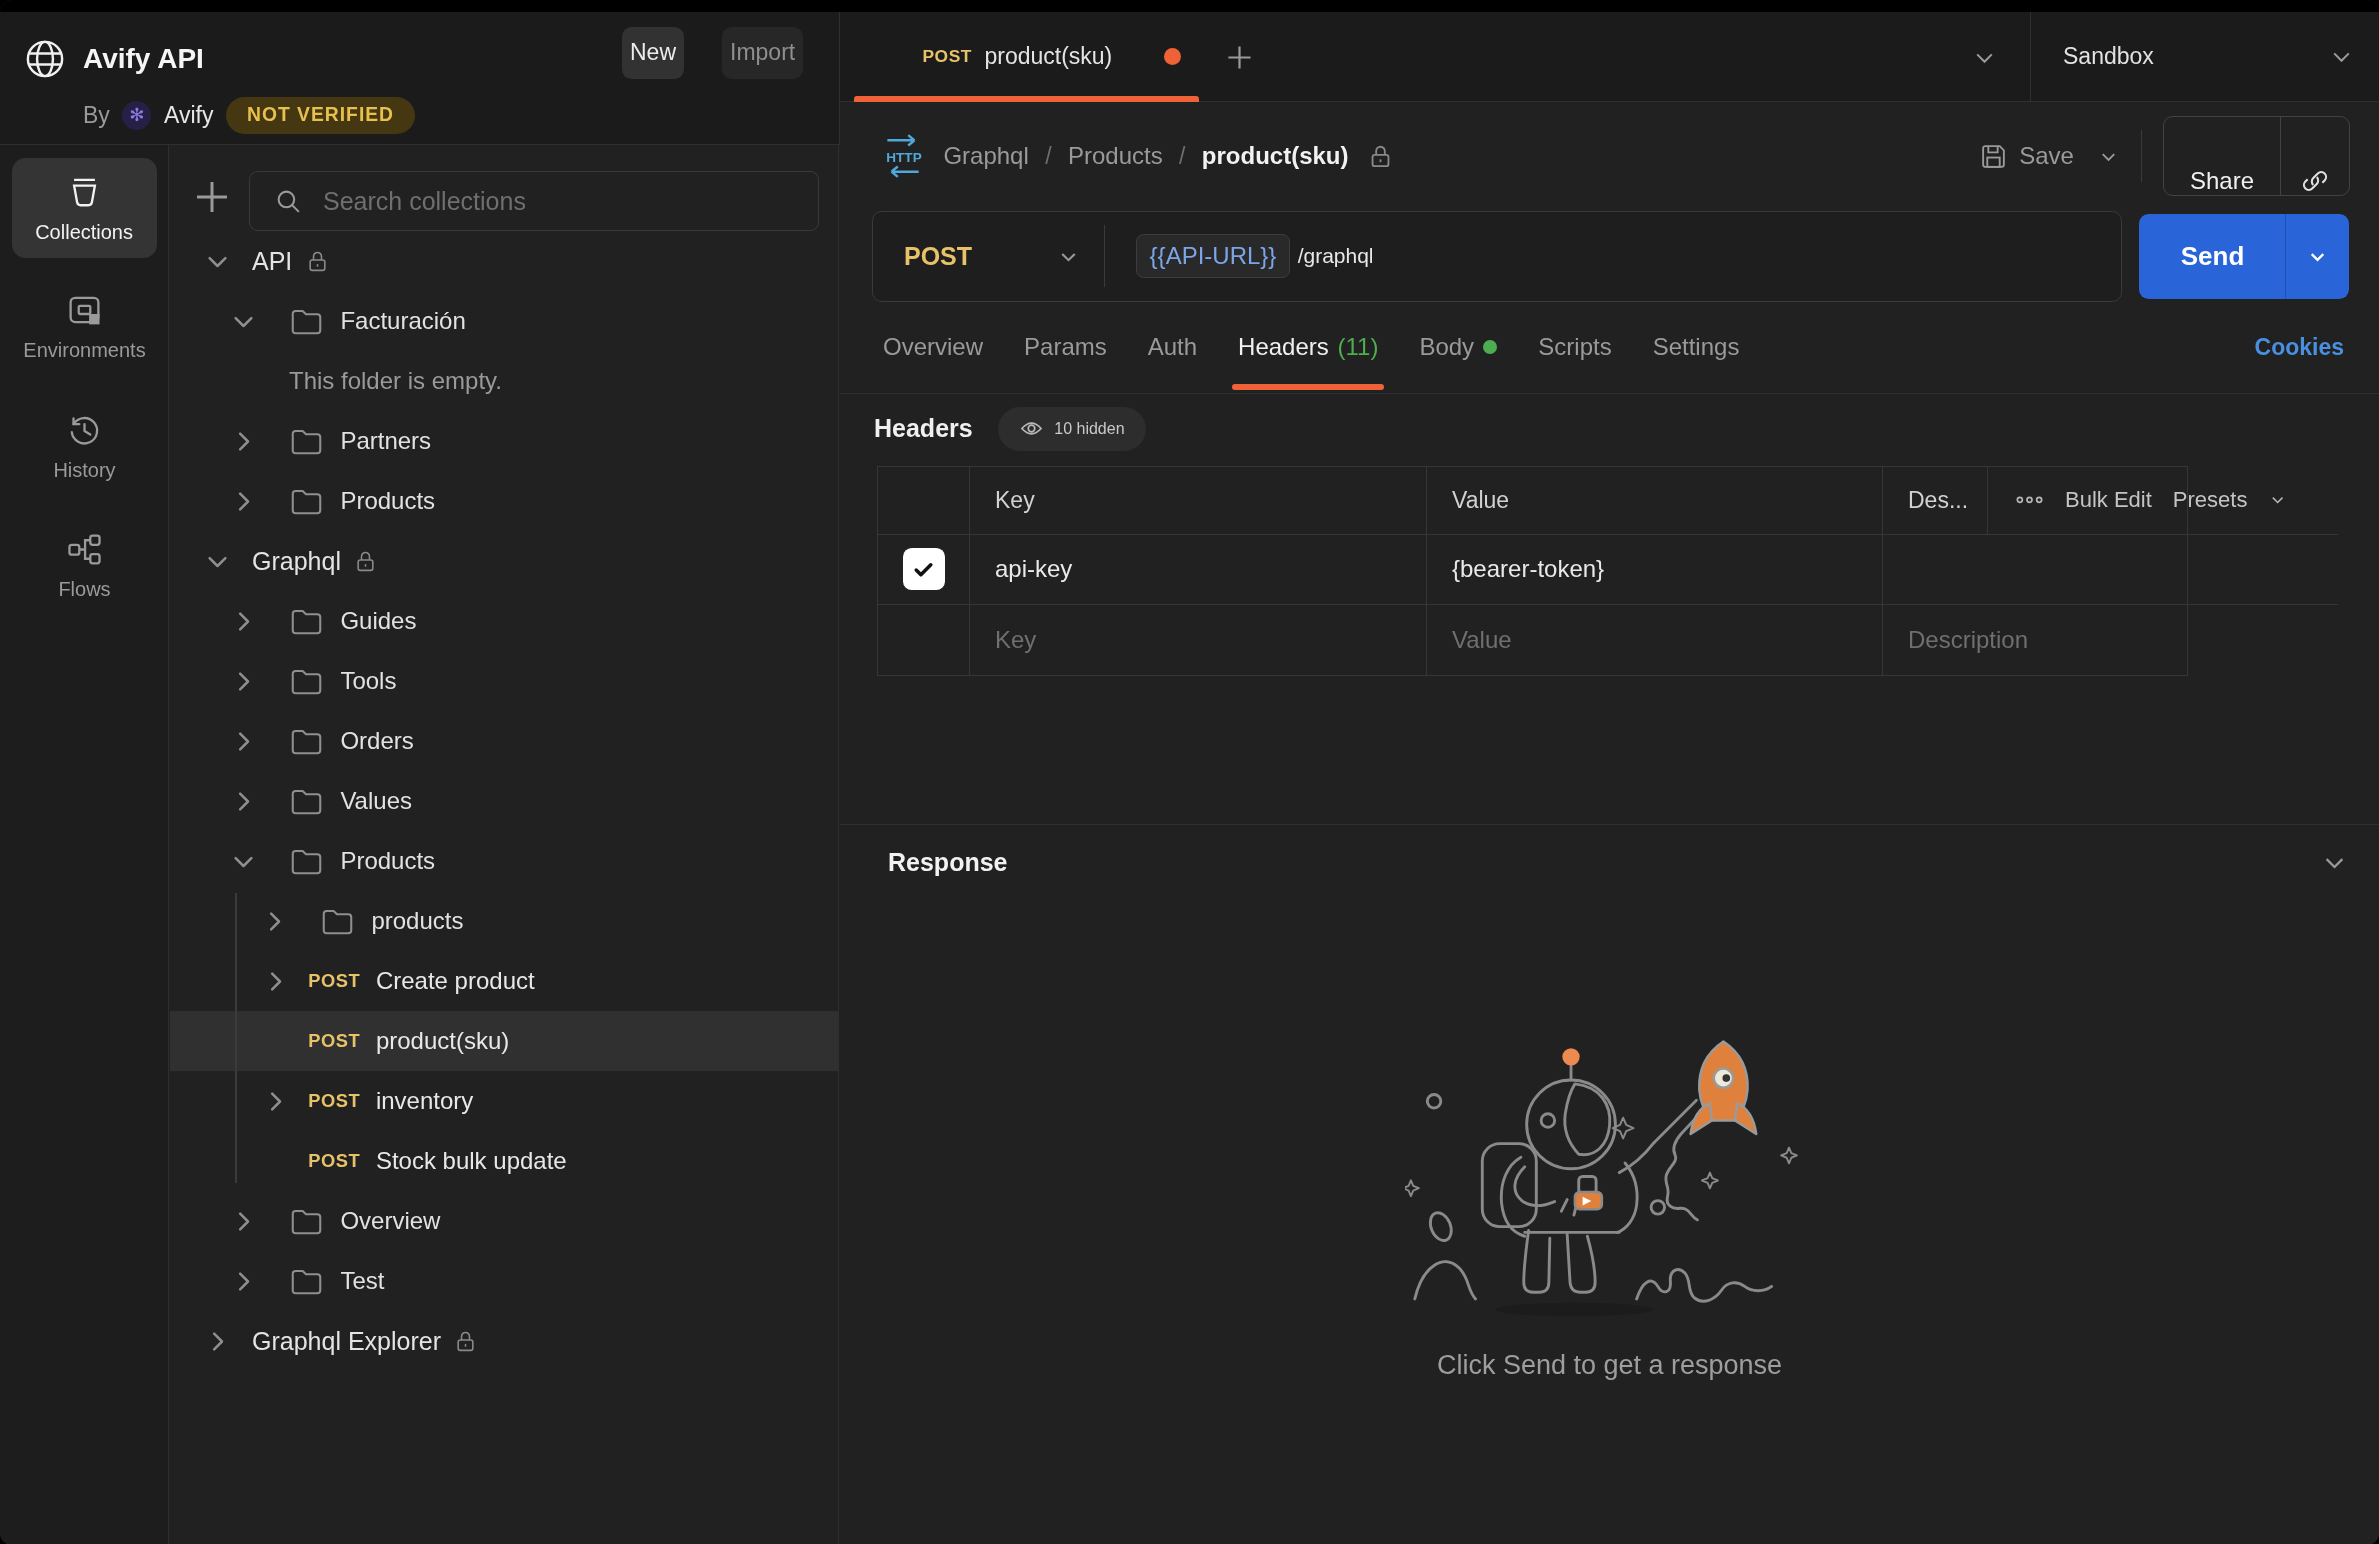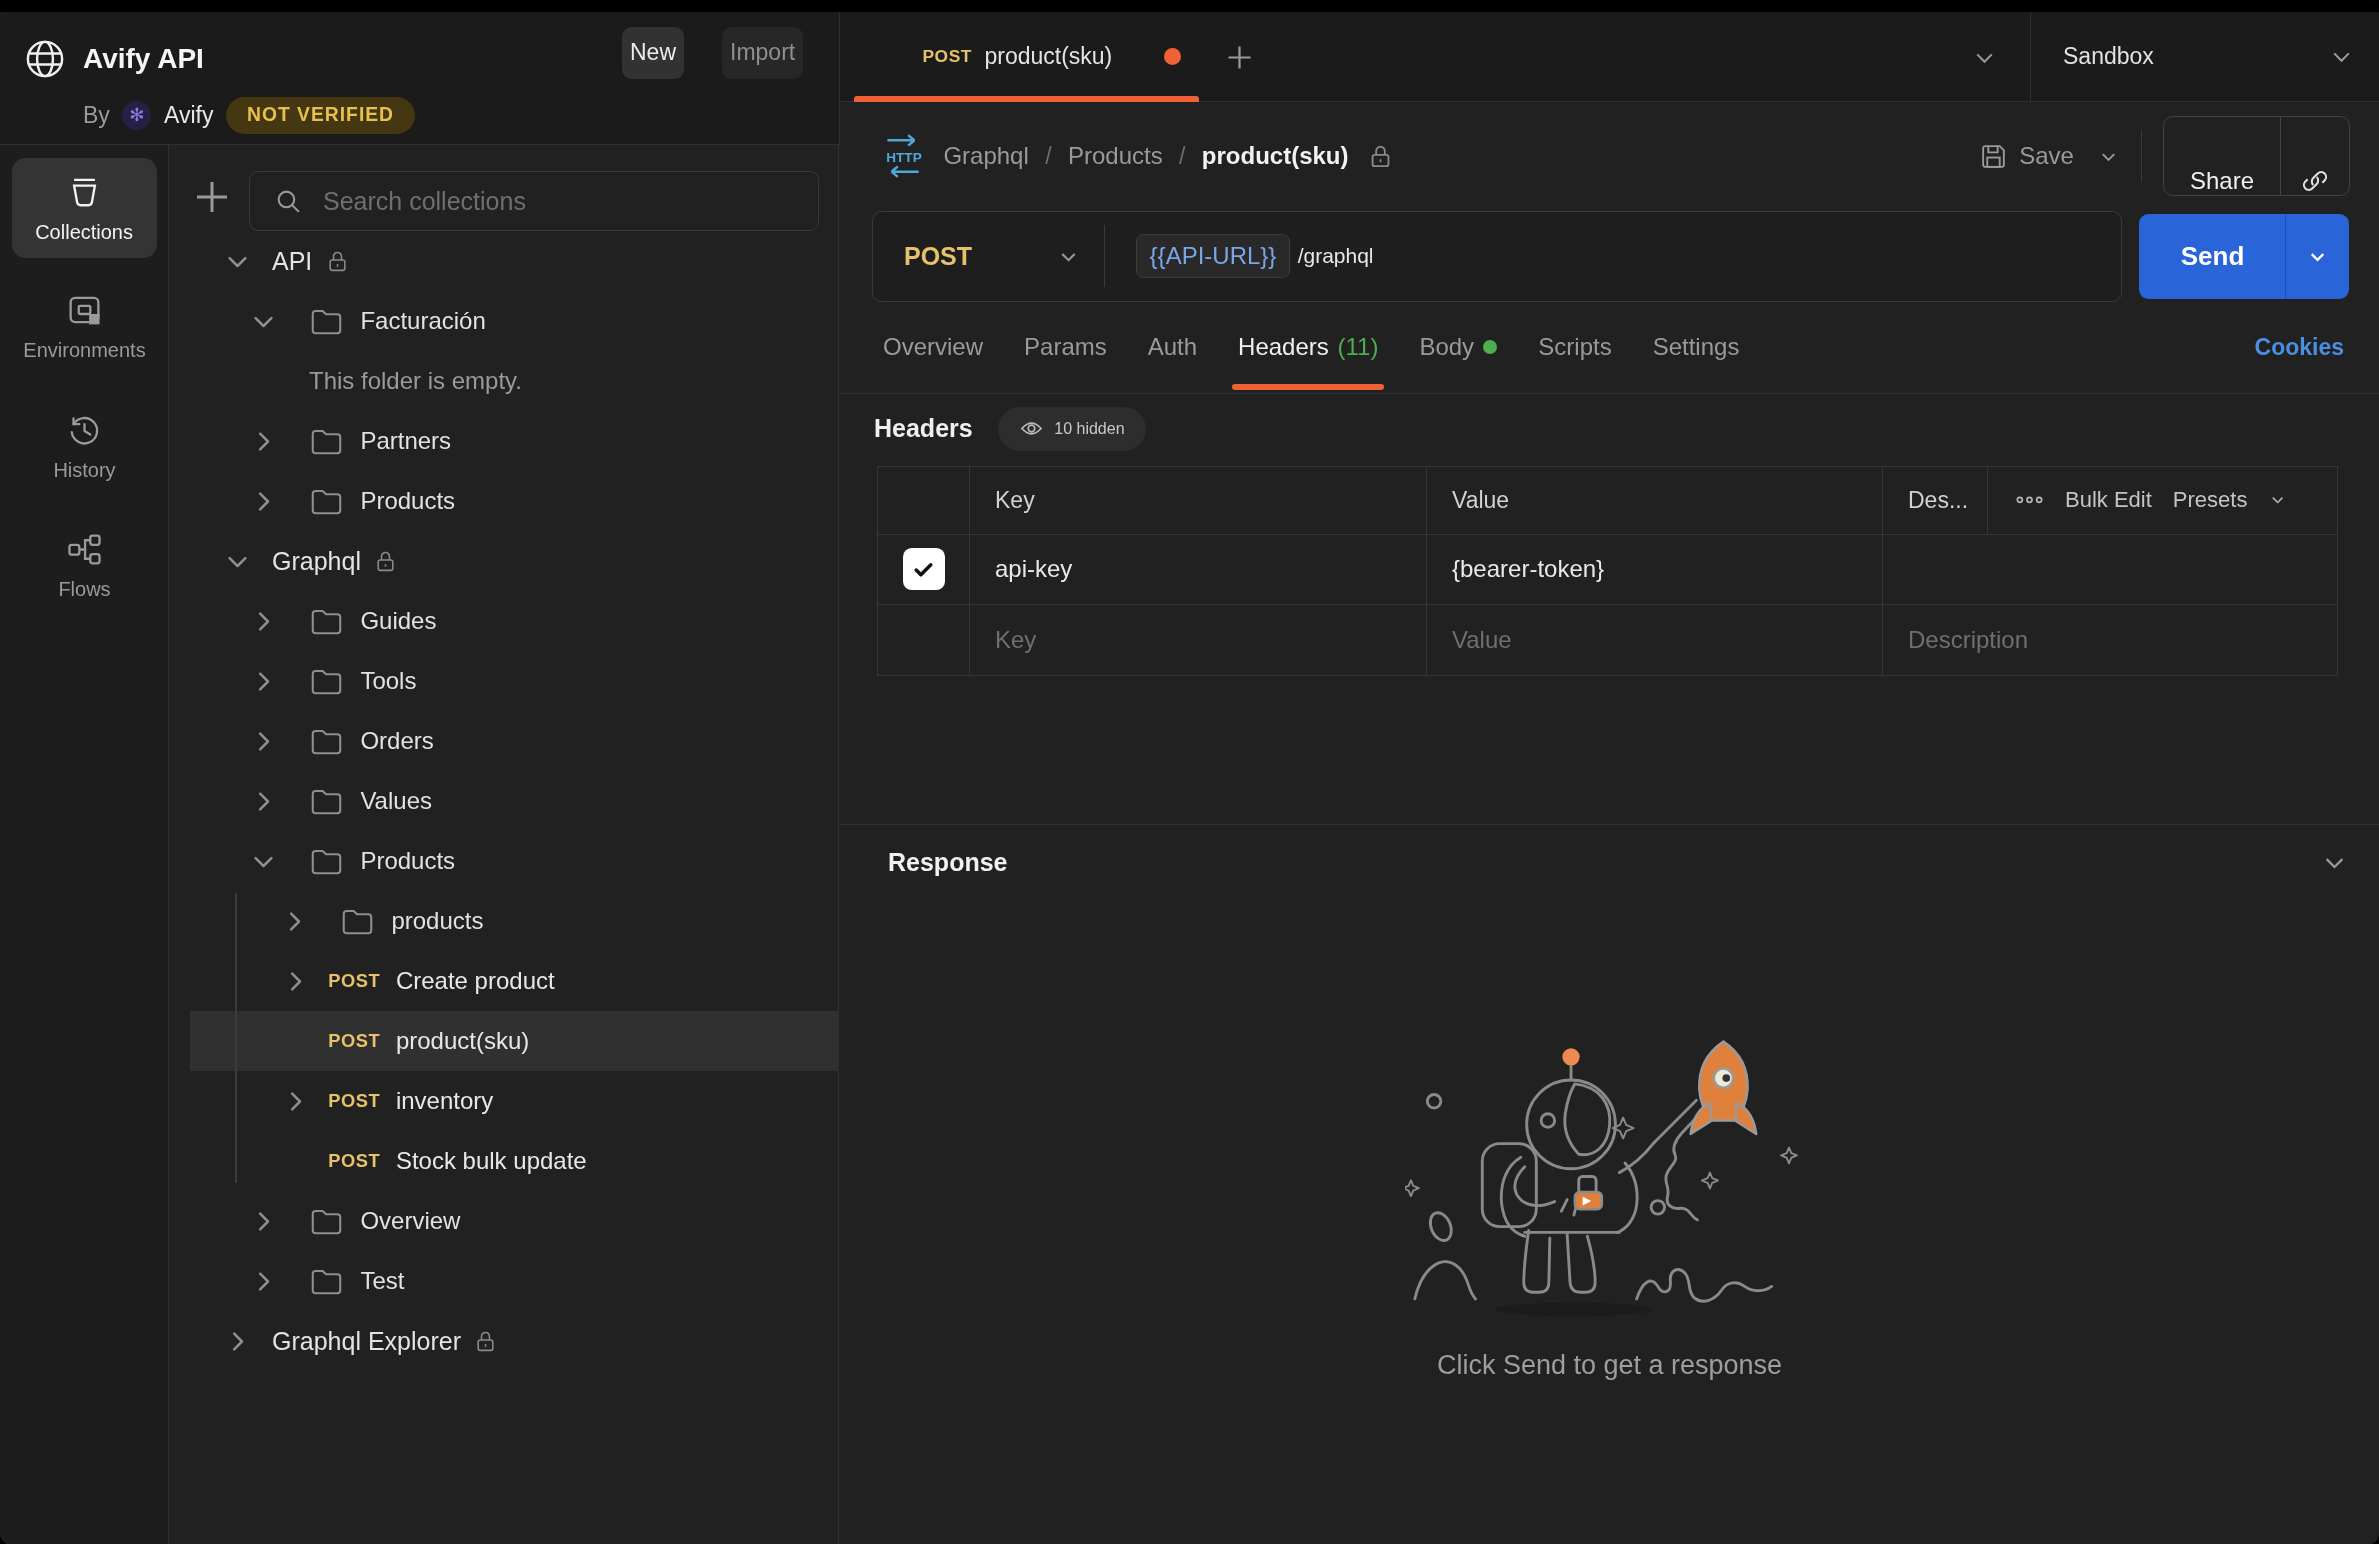--- a/index.html
+++ b/index.html
@@ -36,21 +36,21 @@
   .rail-item.active { left:11.6px; width:145px; background:#343434; border-radius:13.5px; padding:16.4px 0 14.5px; color:#f2f2f2; }
 
   
   .sidebar { position:absolute; left:170px; top:145px; width:669px; bottom:0; background:#212121; border-right:1px solid #2f2f2f; }
   .add-btn { position:absolute; left:21px; top:31px; width:42px; height:42px; color:#9a9a9a; display:flex;
     align-items:center; justify-content:center; cursor:pointer; }
   .searchbox { position:absolute; left:79px; right:19.3px; top:26px; height:60px; border:1px solid #3a3a3a;
     border-radius:8.7px; display:flex; align-items:center; padding-left:25px; gap:21px; cursor:text; }
   .searchbox .mag { width:27px; height:27px; color:#9a9a9a; display:flex; }
   .searchbox .ph { font-size:25px; color:#6f6f6f; }
-  .tree { position:absolute; left:0; right:0; top:86px;padding-left:20px; }
+  .tree { position:absolute; left:0; right:0; top:86px; }
   .trow { height:60px; display:flex; align-items:center; cursor:pointer; }
   .trow.selected { background:#303031; }
   .trow .chev { width:27px; display:flex; justify-content:center; color:#8f8f8f; flex:none; }
   .trow .spacer { width:27px; flex:none; }
   .trow .ficon { margin-left:33px; display:flex; color:#8f8f8f; flex:none; }
   .trow .lock { margin-left:14.5px; display:flex; color:#8a8a8a; }
   .lbl-col { margin-left:21px; font-size:25px; color:#e4e4e4; }
   .lbl-folder { margin-left:17.4px; font-size:24px; color:#e2e2e2; }
   .lbl-req { margin-left:11.6px; font-size:24px; color:#e8e8e8; }
   .lbl-empty { font-size:24px; color:#9a9a9a; }
@@ -117,21 +117,21 @@
   .tabitem .gdot { width:14.5px; height:14.5px; border-radius:50%; background:#4cae50; }
   .cookies { margin-left:auto; align-self:center; font-size:23px; font-weight:700; color:#4a90e2; cursor:pointer; }
 
   .hsec { position:absolute; left:34px; top:390px; height:54px; display:flex; align-items:center; gap:25px; }
   .hsec .ht { font-size:25px; font-weight:700; color:#f0f0f0; }
   .pill { height:44px; border-radius:22px; background:#2d2d2d; display:flex; align-items:center; gap:10.6px;
     padding:0 21px; cursor:pointer; }
   .pill .eye { width:25px; height:25px; color:#b8b8b8; display:flex; }
   .pill .pt { font-size:16px; color:#c9c9c9; }
 
-  .htable { position:absolute; left:37px; top:454px; width:1461px; border:1px solid #363636; }
+  .htable { position:absolute; left:37px; top:454px; width:1311px; border:1px solid #363636; }
   .tr { display:grid; grid-template-columns:92px 457px 456px 455px; }
   .tr-h { height:68px; } .tr-b { height:70px; }
   .td { border-right:1px solid #363636; border-bottom:1px solid #363636; display:flex; align-items:center;
     padding-left:25px; position:relative; }
   .td:first-child { padding-left:0; justify-content:center; }
   .td:last-child { border-right:none; }
   .tr:last-child .td { border-bottom:none; }
   .thead { font-size:23px; color:#d2d2d2; }
   .cellv { font-size:24px; color:#e9e9e9; cursor:text; }
   .cellph { font-size:24px; color:#6f6f6f; cursor:text; }

